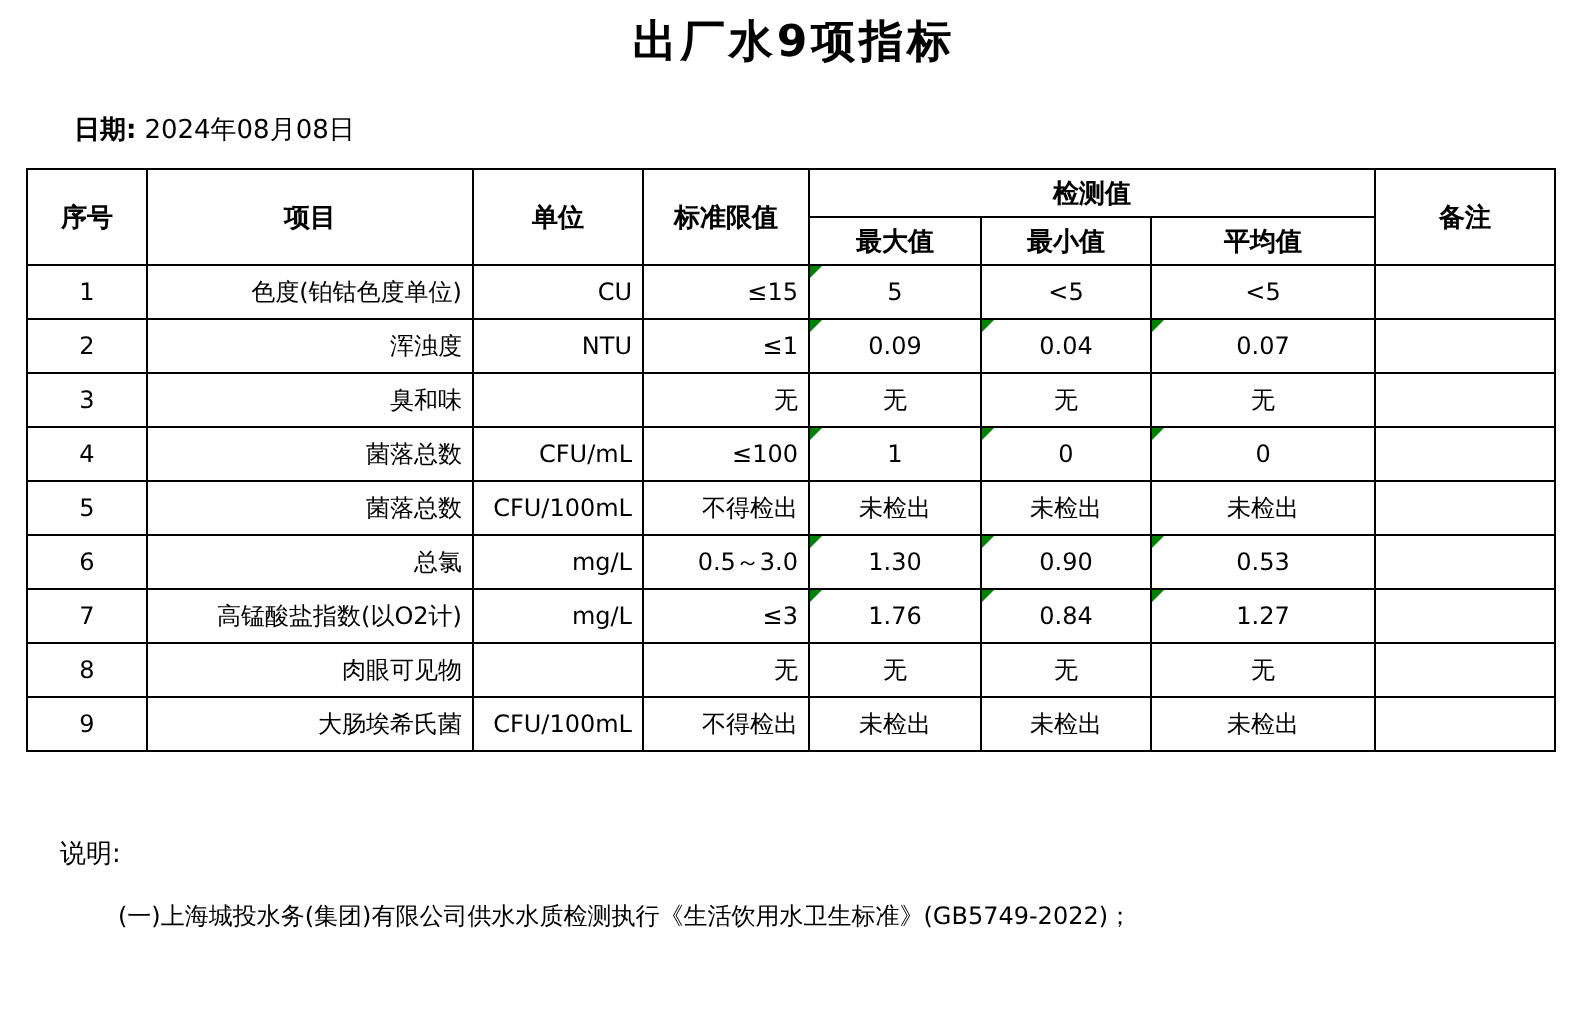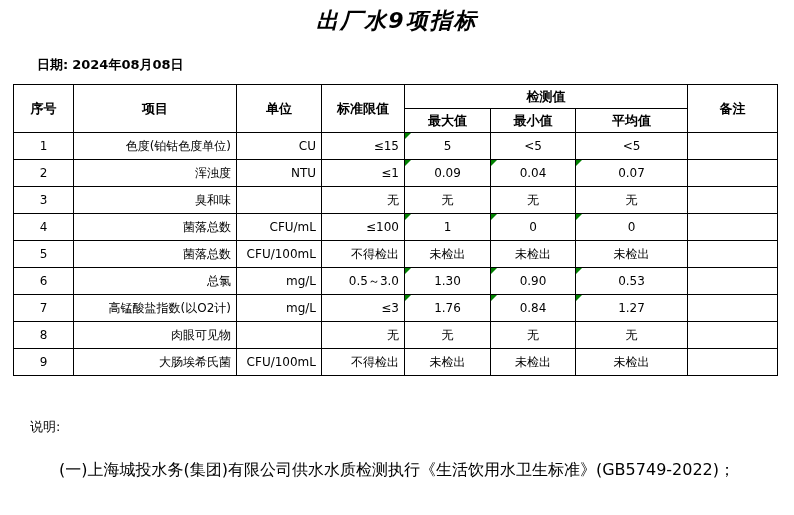--- a/index.html
+++ b/index.html
@@ -9,28 +9,28 @@
     font-family: "DejaVu Sans", "Liberation Sans", sans-serif;
     color: #000;
     position: relative;
     overflow: hidden;
   }
   .page { position: absolute; left: 0; top: 0; width: 794px; height: 515px; }
 
   .title {
     position: absolute; left: 0; top: 6px; width: 794px;
     text-align: center;
-    font-size: 22px; font-weight: bold; letter-spacing: 2px; font-style: italic;
+    font-size: 22px; font-weight: bold; letter-spacing: 2px;
   }
 
   .date-line {
     position: absolute; left: 37px; top: 56px;
     font-size: 13px; font-weight: bold;
   }
-  .date-line .val { font-weight: bold; margin-left: 4px; margin-top: 44px; }
+  .date-line .val { font-weight: normal; margin-left: 4px; margin-top: 44px; }
 
   table.report {
     position: absolute; left: 13px; top: 84px;
     border-collapse: collapse; table-layout: fixed;
     width: 764px;
   }
   .report th, .report td {
     border: 1px solid #000;
     font-size: 12px;
     padding: 0 5px;
@@ -56,21 +56,21 @@
     background: var(--flag-green, #008000);
     clip-path: polygon(0 0, 100% 0, 0 100%);
   }
 
   .notes-label {
     position: absolute; left: 30px; top: 418px;
     font-size: 13px;
   }
   .note-items {
     position: absolute; left: 59px; top: 450px;
-    font-size: 16px; line-height: 16px; margin-top: 12px;
+    font-size: 12px; line-height: 16px;
   }
   .note-items div { height: 16px; }
 </style>
 </head>
 <body>
 
 <div class="page">
 
   <div class="title">出厂水9项指标</div>
 

